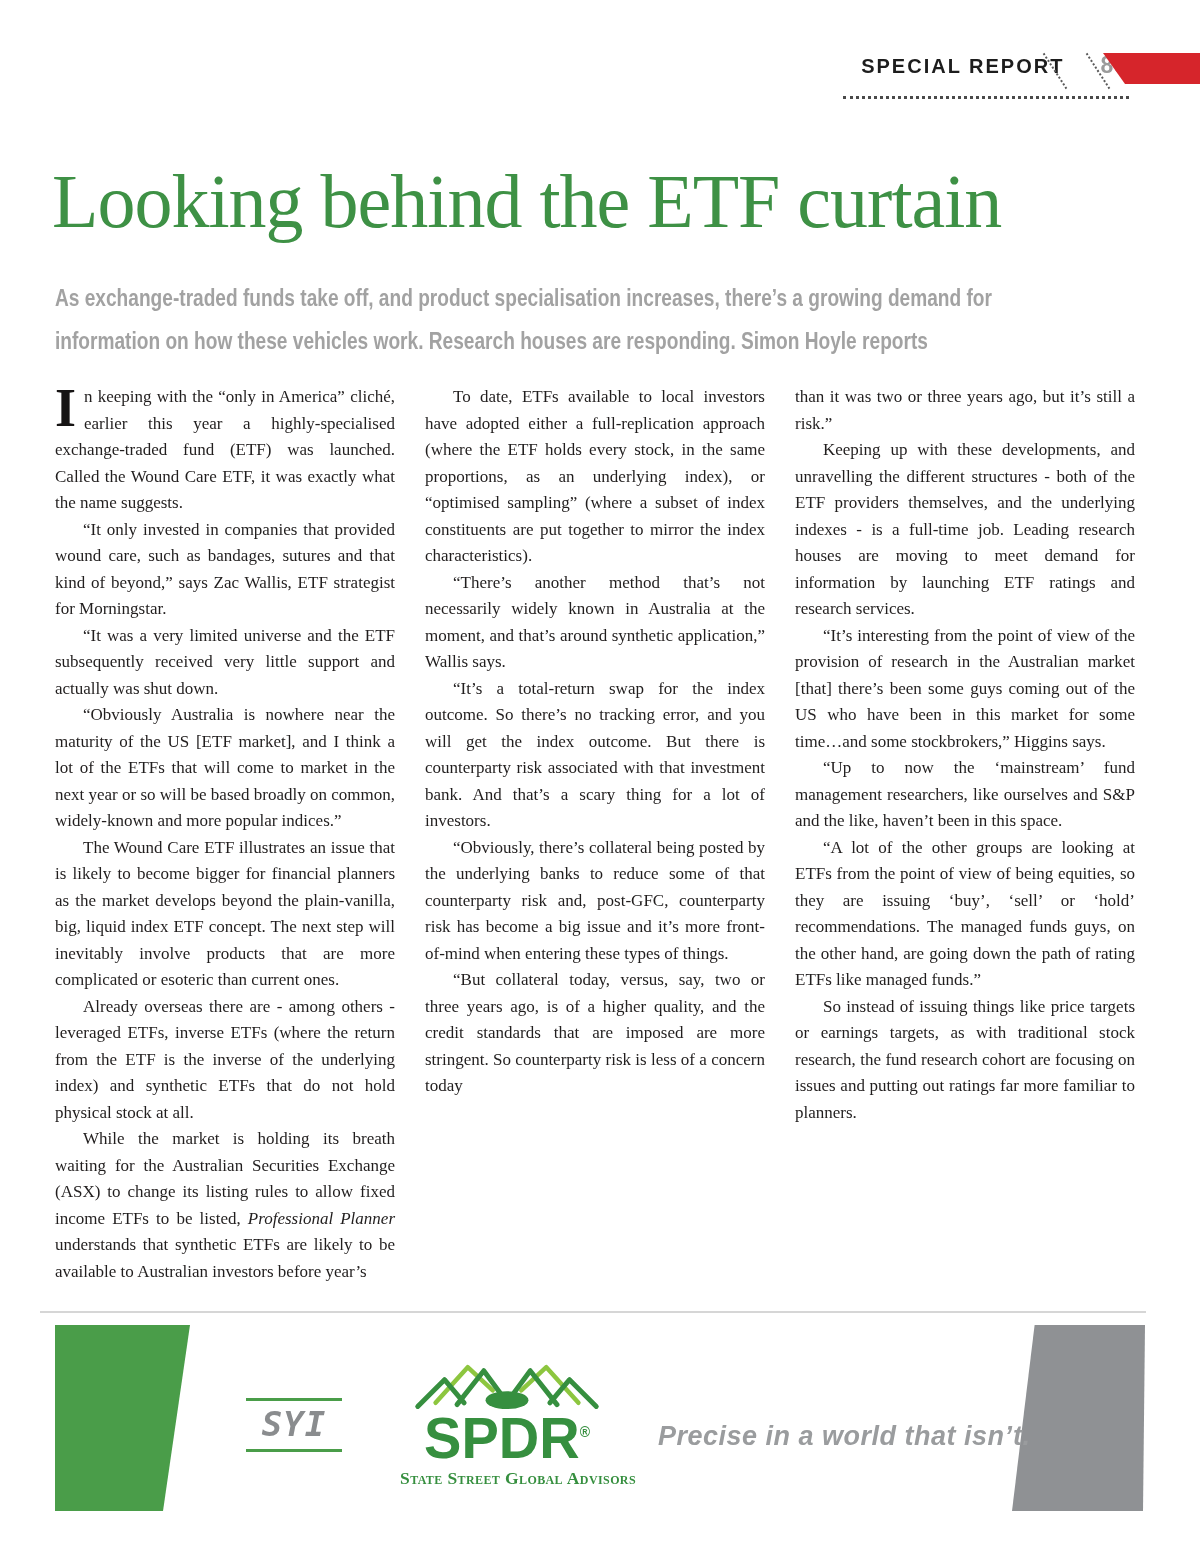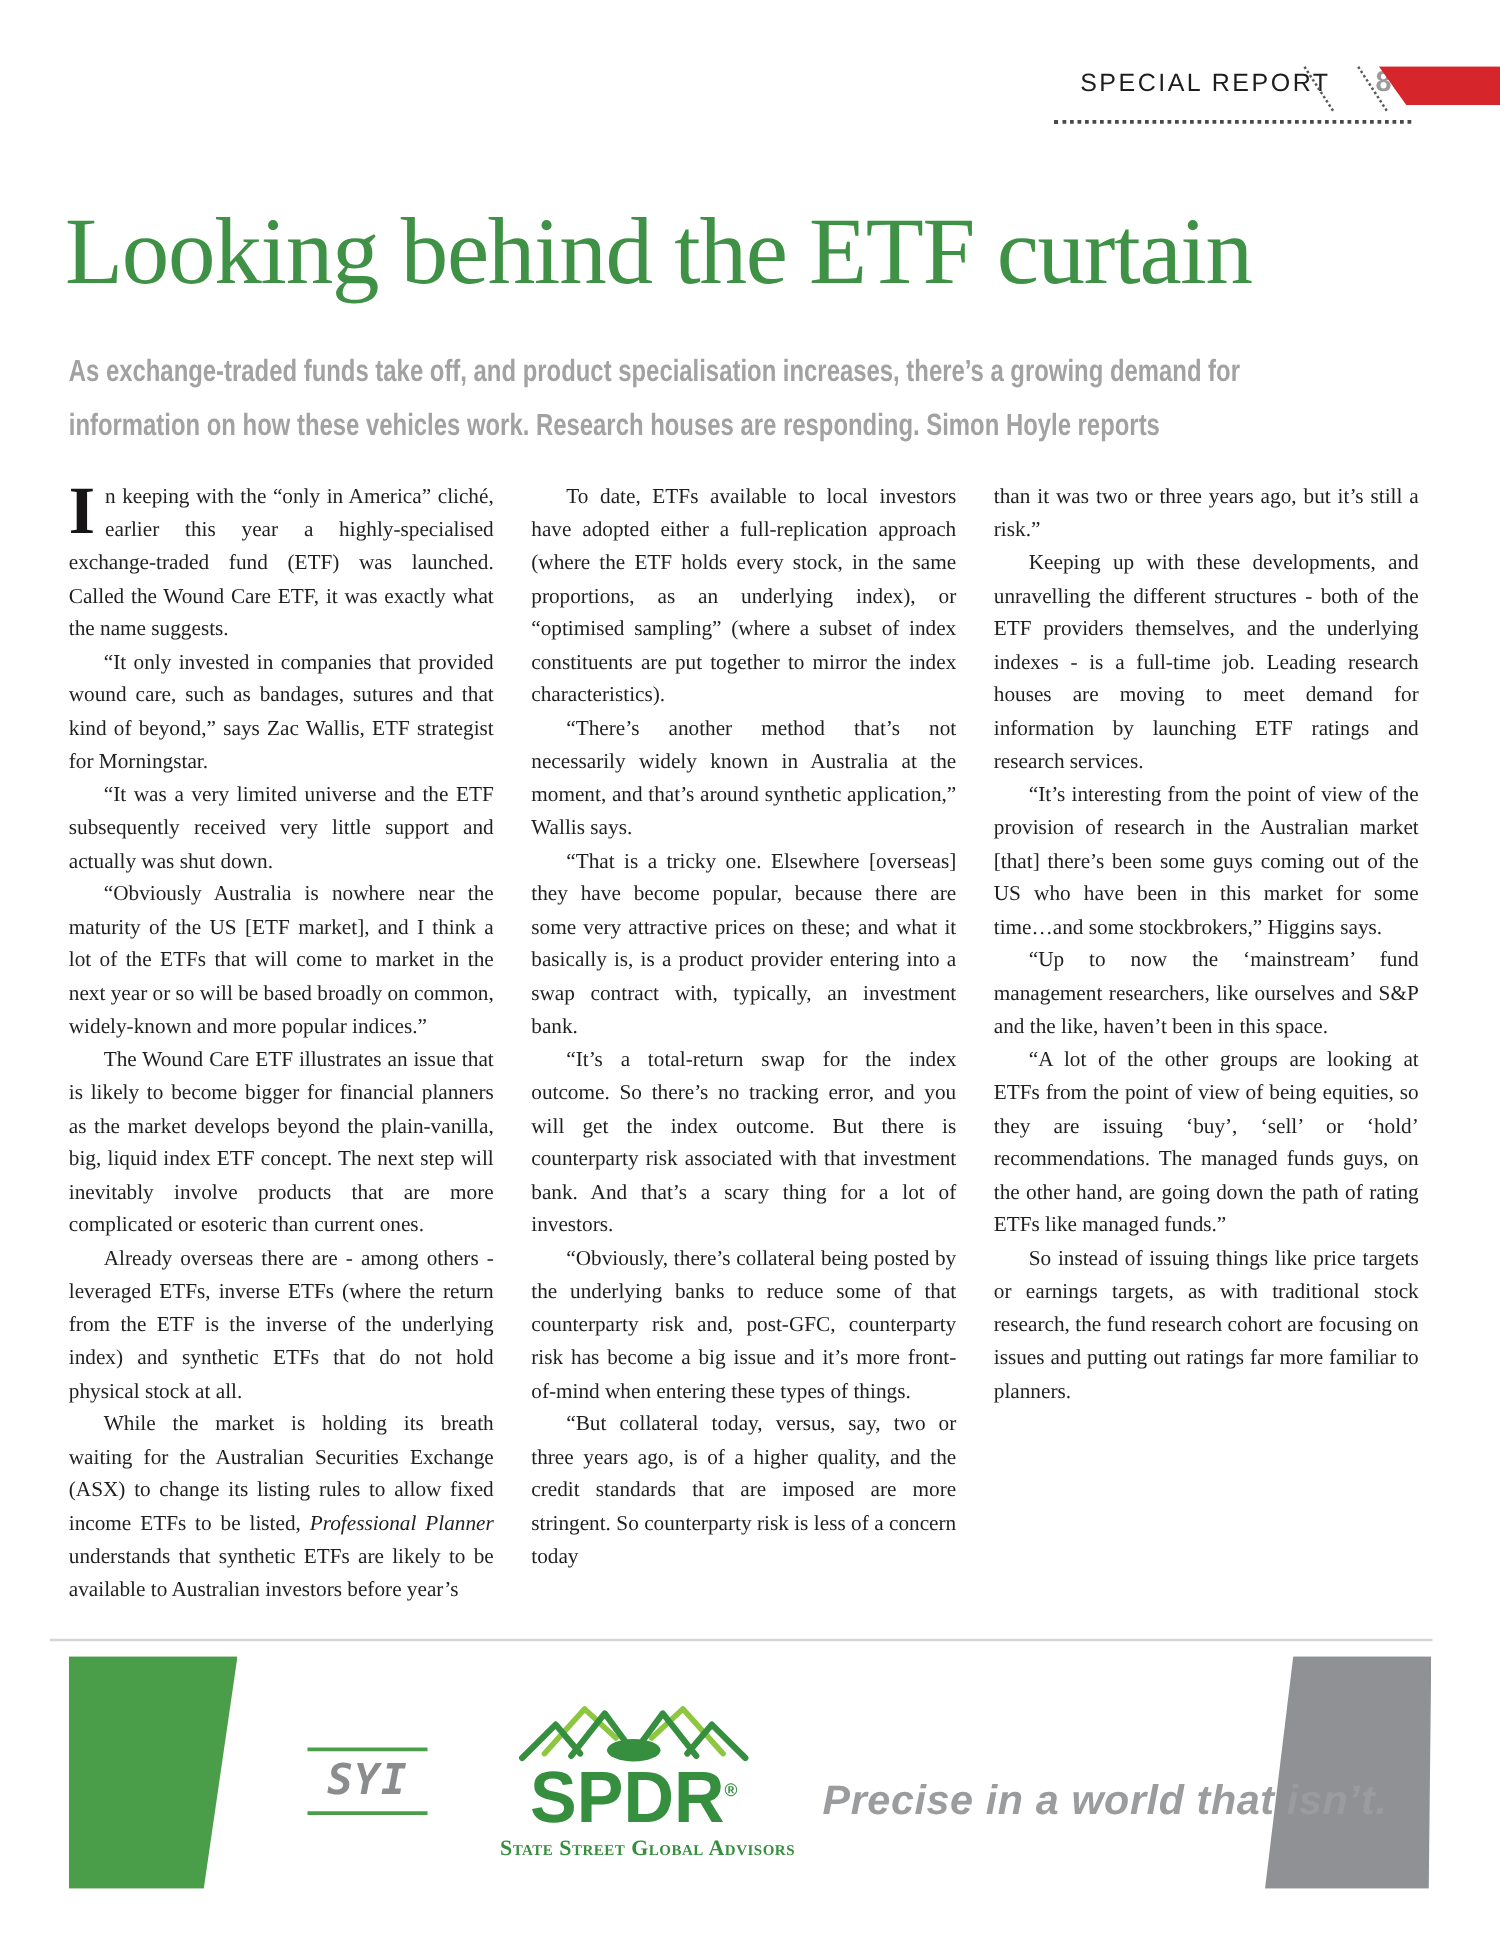--- a/index.html
+++ b/index.html
@@ -13,21 +13,21 @@
   }
 
   
   .report-header {
     position: absolute;
     left: 843px; top: 52px; width: 285px;
     display: flex; align-items: baseline; justify-content: flex-end;
     font-family: "Liberation Sans", sans-serif;
   }
   .report-header .section-label {
-    font-size: 20px; font-weight: normal; letter-spacing: 2px;
+    font-size: 20px; font-weight: bold; letter-spacing: 2px;
     color: #1d1d1d; white-space: nowrap;
   }
   .report-header .page-number {
     font-size: 23px; font-weight: bold; color: #9b9b9b;
     margin-left: 36px; letter-spacing: 1px;
   }
   .header-dotted-rule {
     position: absolute;
     left: 843px; top: 96px; width: 286px; height: 0;
     border-top: 3px dotted #4a4a4a;
@@ -162,21 +162,21 @@
     font-size: 17.5px;
     letter-spacing: 0.4px;
     color: var(--green-logo, #368f3f);
     white-space: nowrap;
   }
   .tagline {
     position: absolute;
     left: 658px; top: 1421px;
     font-family: "Liberation Sans", sans-serif;
     font-weight: bold; font-style: italic;
-    font-size: 33px; letter-spacing: 0.5px;
+    font-size: 27px; letter-spacing: 0.5px;
     color: var(--gray-tagline, #9a9c9e);
     white-space: nowrap;
   }
 </style>
 </head>
 <body>
 
 <div class="page">
 
   <div class="report-header">
@@ -200,21 +200,20 @@
         <p class="indent">“It only invested in companies that provided wound care, such as bandages, sutures and that kind of beyond,” says Zac Wallis, ETF strategist for Morningstar.</p>
         <p class="indent">“It was a very limited universe and the ETF subsequently received very little support and actually was shut down.</p>
         <p class="indent">“Obviously Australia is nowhere near the maturity of the US [ETF market], and I think a lot of the ETFs that will come to market in the next year or so will be based broadly on common, widely-known and more popular indices.”</p>
         <p class="indent">The Wound Care ETF illustrates an issue that is likely to become bigger for financial planners as the market develops beyond the plain-vanilla, big, liquid index ETF concept. The next step will inevitably involve products that are more complicated or esoteric than current ones.</p>
         <p class="indent">Already overseas there are - among others - leveraged ETFs, inverse ETFs (where the return from the ETF is the inverse of the underlying index) and synthetic ETFs that do not hold physical stock at all.</p>
         <p class="indent">While the market is holding its breath waiting for the Australian Securities Exchange (ASX) to change its listing rules to allow fixed income ETFs to be listed, <em>Professional Planner</em> understands that synthetic ETFs are likely to be available to Australian investors before year’s</p>
       </div>
     <div class="col">
         <p class="indent">To date, ETFs available to local investors have adopted either a full-replication approach (where the ETF holds every stock, in the same proportions, as an underlying index), or “optimised sampling” (where a subset of index constituents are put together to mirror the index characteristics).</p>
         <p class="indent">“There’s another method that’s not necessarily widely known in Australia at the moment, and that’s around synthetic application,” Wallis says.</p>
-        <p class="indent">“That is a tricky one. Elsewhere [overseas] they have become popular, because there are some very attractive prices on these; and what it basically is, is a product provider entering into a swap contract with, typically, an investment bank.</p>
         <p class="indent">“It’s a total-return swap for the index outcome. So there’s no tracking error, and you will get the index outcome. But there is counterparty risk associated with that investment bank. And that’s a scary thing for a lot of investors.</p>
         <p class="indent">“Obviously, there’s collateral being posted by the underlying banks to reduce some of that counterparty risk and, post-GFC, counterparty risk has become a big issue and it’s more front-of-mind when entering these types of things.</p>
         <p class="indent">“But collateral today, versus, say, two or three years ago, is of a higher quality, and the credit standards that are imposed are more stringent. So counterparty risk is less of a concern today</p>
       </div>
     <div class="col">
         <p>than it was two or three years ago, but it’s still a risk.”</p>
         <p class="indent">Keeping up with these developments, and unravelling the different structures - both of the ETF providers themselves, and the underlying indexes - is a full-time job. Leading research houses are moving to meet demand for information by launching ETF ratings and research services.</p>
         <p class="indent">“It’s interesting from the point of view of the provision of research in the Australian market [that] there’s been some guys coming out of the US who have been in this market for some time…and some stockbrokers,” Higgins says.</p>
         <p class="indent">“Up to now the ‘mainstream’ fund management researchers, like ourselves and S&amp;P and the like, haven’t been in this space.</p>
         <p class="indent">“A lot of the other groups are looking at ETFs from the point of view of being equities, so they are issuing ‘buy’, ‘sell’ or ‘hold’ recommendations. The managed funds guys, on the other hand, are going down the path of rating ETFs like managed funds.”</p>

